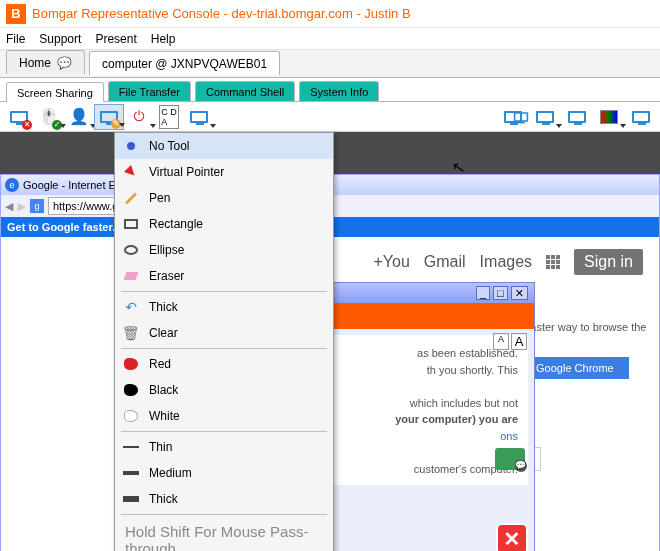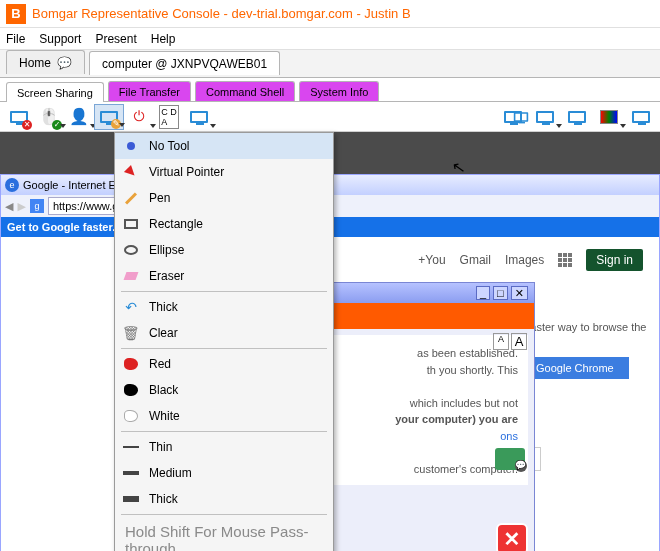--- a/index.html
+++ b/index.html
@@ -6,38 +6,38 @@
   body { font-family: "Segoe UI", Tahoma, sans-serif; font-size: 12px; background: #fff; width: 660px; height: 551px; overflow: hidden; position: relative; }
   .titlebar { height: 28px; background: #fff; border-bottom: 1px solid #e0e0e0; display: flex; align-items: center; }
   .app-icon { width: 20px; height: 20px; background: #ff6600; color: #fff; font-weight: bold; display: flex; align-items: center; justify-content: center; margin: 0 6px; font-size: 13px; }
   .titlebar-title { color: #ff6600; font-size: 13px; }
   .menubar { height: 22px; display: flex; align-items: center; padding-left: 6px; gap: 14px; color: #000; border-bottom: 1px solid #e0e0e0; }
   .menubar span { cursor: default; }
   .tabsbar { height: 28px; background: #f3f3f3; display: flex; align-items: flex-start; padding-left: 6px; gap: 4px; border-bottom: 1px solid #b5b5b5; }
   .tab-btn { height: 24px; padding: 0 12px; border: 1px solid #b5b5b5; border-bottom: none; background: #efefef; border-radius: 3px 3px 0 0; display: flex; align-items: center; gap: 6px; font-size: 12px; }
   .tab-btn.active { background: #fff; position: relative; top: 1px; }
   .subtabs { height: 24px; background: #fff; display: flex; align-items: flex-end; padding-left: 6px; gap: 4px; border-bottom: 1px solid #b5b5b5; }
-  .subtab { height: 20px; padding: 0 10px; border: 1px solid #b5b5b5; border-bottom: none; background: #d946ef; border-radius: 3px 3px 0 0; font-size: 11px; display: flex; align-items: center;}
+  .subtab { height: 20px; padding: 0 10px; border: 1px solid #b5b5b5; border-bottom: none; background: #14b8a6; border-radius: 3px 3px 0 0; font-size: 11px; display: flex; align-items: center;}
   .subtab.active { background: #fff; position: relative; top: 1px; }
   .toolbar { height: 30px; background: #fff; display: flex; align-items: center; padding: 0 4px; gap: 0; border-bottom: 1px solid #d0d0d0;}
   .tool-ic { width: 30px; height: 26px; display: flex; align-items: center; justify-content: center; position: relative; }
   .monitor { width: 18px; height: 12px; border: 2px solid #2a8cd6; border-radius: 1px; position: relative; }
   .monitor::after { content:""; position:absolute; bottom:-4px; left:4px; width:8px; height:2px; background:#2a8cd6; }
   .badge { position:absolute; bottom:0; right:2px; width:10px; height:10px; border-radius:50%; font-size:8px; display:flex; align-items:center; justify-content:center; color:#fff;}
   .dd-caret { position:absolute; bottom:2px; right:-2px; width:0;height:0;border-left:3px solid transparent;border-right:3px solid transparent;border-top:4px solid #333;}
   .viewer { position: relative; height: calc(551px - 28px - 22px - 28px - 24px - 30px); background: #4b4b4b; }
   .remote-win { position: absolute; top: 42px; left: 0; right: 0; height: 420px; background: #fff; border: 1px solid #9aa6ff; }
   .remote-titlebar { height: 20px; background: linear-gradient(#e7ecff,#c3d0ff); display:flex; align-items:center; font-size:11px; padding:0 4px; gap:4px;}
   .ie-icon { width:14px;height:14px;background:#2a6fde;border-radius:50%;color:#fff;font-size:9px;display:flex;align-items:center;justify-content:center;}
   .addr { height:22px; background:#eef1fb; display:flex; align-items:center; padding:0 4px; gap:4px; font-size:11px;}
   .addr input { flex:0 0 200px; height:18px; font-size:11px; padding:0 4px; border:1px solid #aac;}
   .g-banner { height:20px; background:#1571e8; color:#fff; display:flex; align-items:center; padding:0 6px; font-weight:bold; font-size:11px;}
   .g-page { position:relative; height:360px; background:#fff;}
-  .g-links { position:absolute; top:12px; right:16px; display:flex; gap:14px; align-items:center; font-size:12px; color:#555;}
-  .signin { background:#14532d; color:#fff; padding:4px 10px; border-radius:2px;}
+  .g-links { position:absolute; top:12px; right:16px; display:flex; gap:14px; align-items:center; font-size:16px; color:#555;}
+  .signin { background:#737373; color:#fff; padding:4px 10px; border-radius:2px;}
   .g-promo { position:absolute; top:80px; right:10px; width:160px; font-size:11px; color:#555;}
   .chrome-ic { width:22px;height:22px;border-radius:50%;background:conic-gradient(#e84b3a 0 33%,#31a853 33% 66%,#fabb04 66% 100%);display:inline-block;vertical-align:middle;margin-right:4px;position:relative;}
   .chrome-ic::after{content:"";position:absolute;top:5px;left:5px;width:12px;height:12px;background:#4285f4;border:2px solid #fff;border-radius:50%;}
   .chrome-btn { display:block; margin-top:6px; background:#3b7de0; color:#fff; padding:5px 8px; font-size:11px; text-align:center; width:140px;}
   .chat-win { position:absolute; top:150px; left:190px; width:345px; height:280px; border:1px solid #7a86d4; background:#eceefa; }
   .chat-title { height:20px; background:linear-gradient(#b6c2ff,#8b9df0); display:flex; align-items:center; padding:0 6px; font-size:11px; justify-content:space-between;}
   .chat-banner { height:26px; background:#ff5a00;}
   .chat-body { padding:10px; font-size:11px; color:#555; line-height:1.5; background:#fff; margin:6px; height:150px; overflow:hidden;}
   .chat-body a{color:#2a6fde;}
   .chat-side { position:absolute; right:6px; top:50px; width:36px; display:flex; flex-direction:column; gap:8px; align-items:center;}

